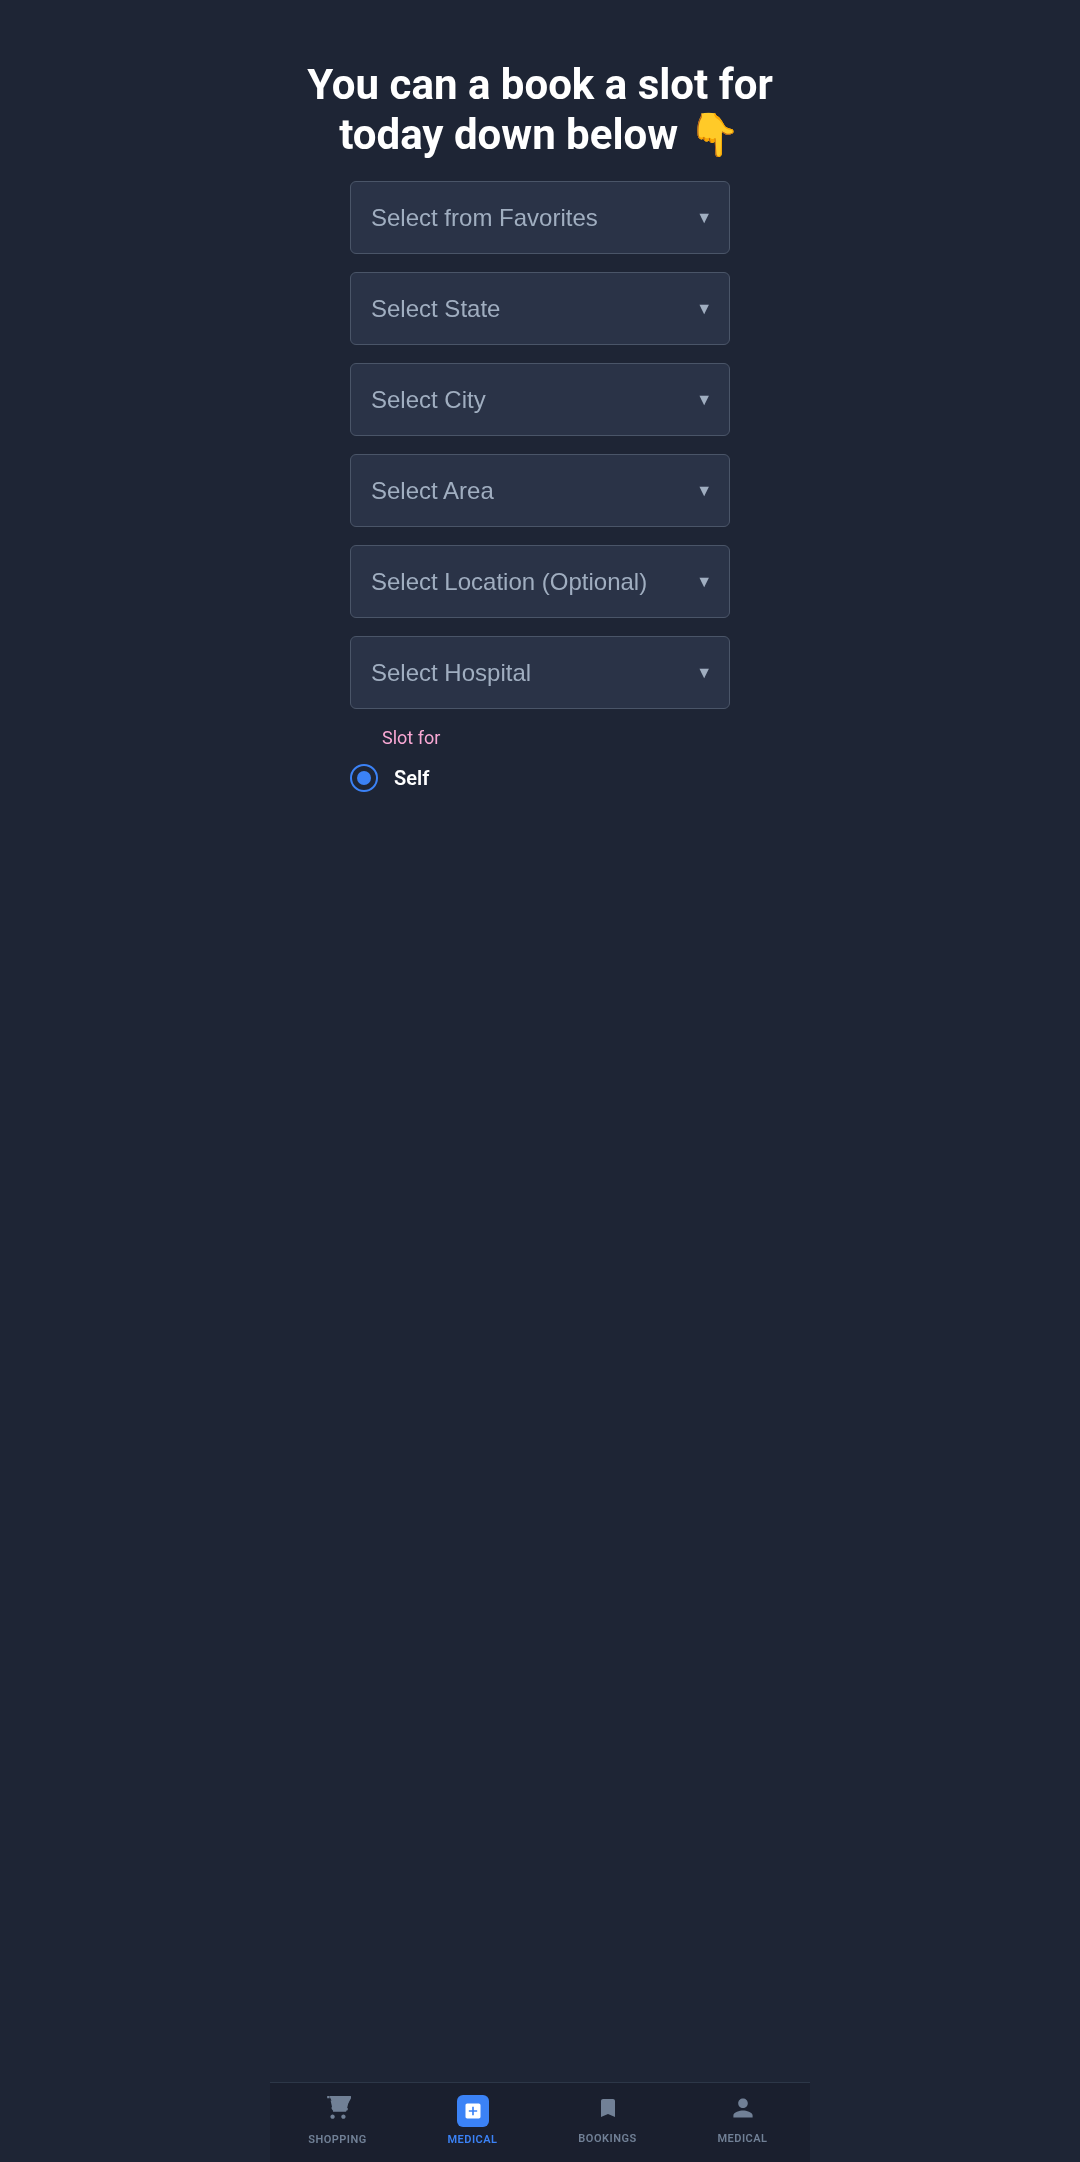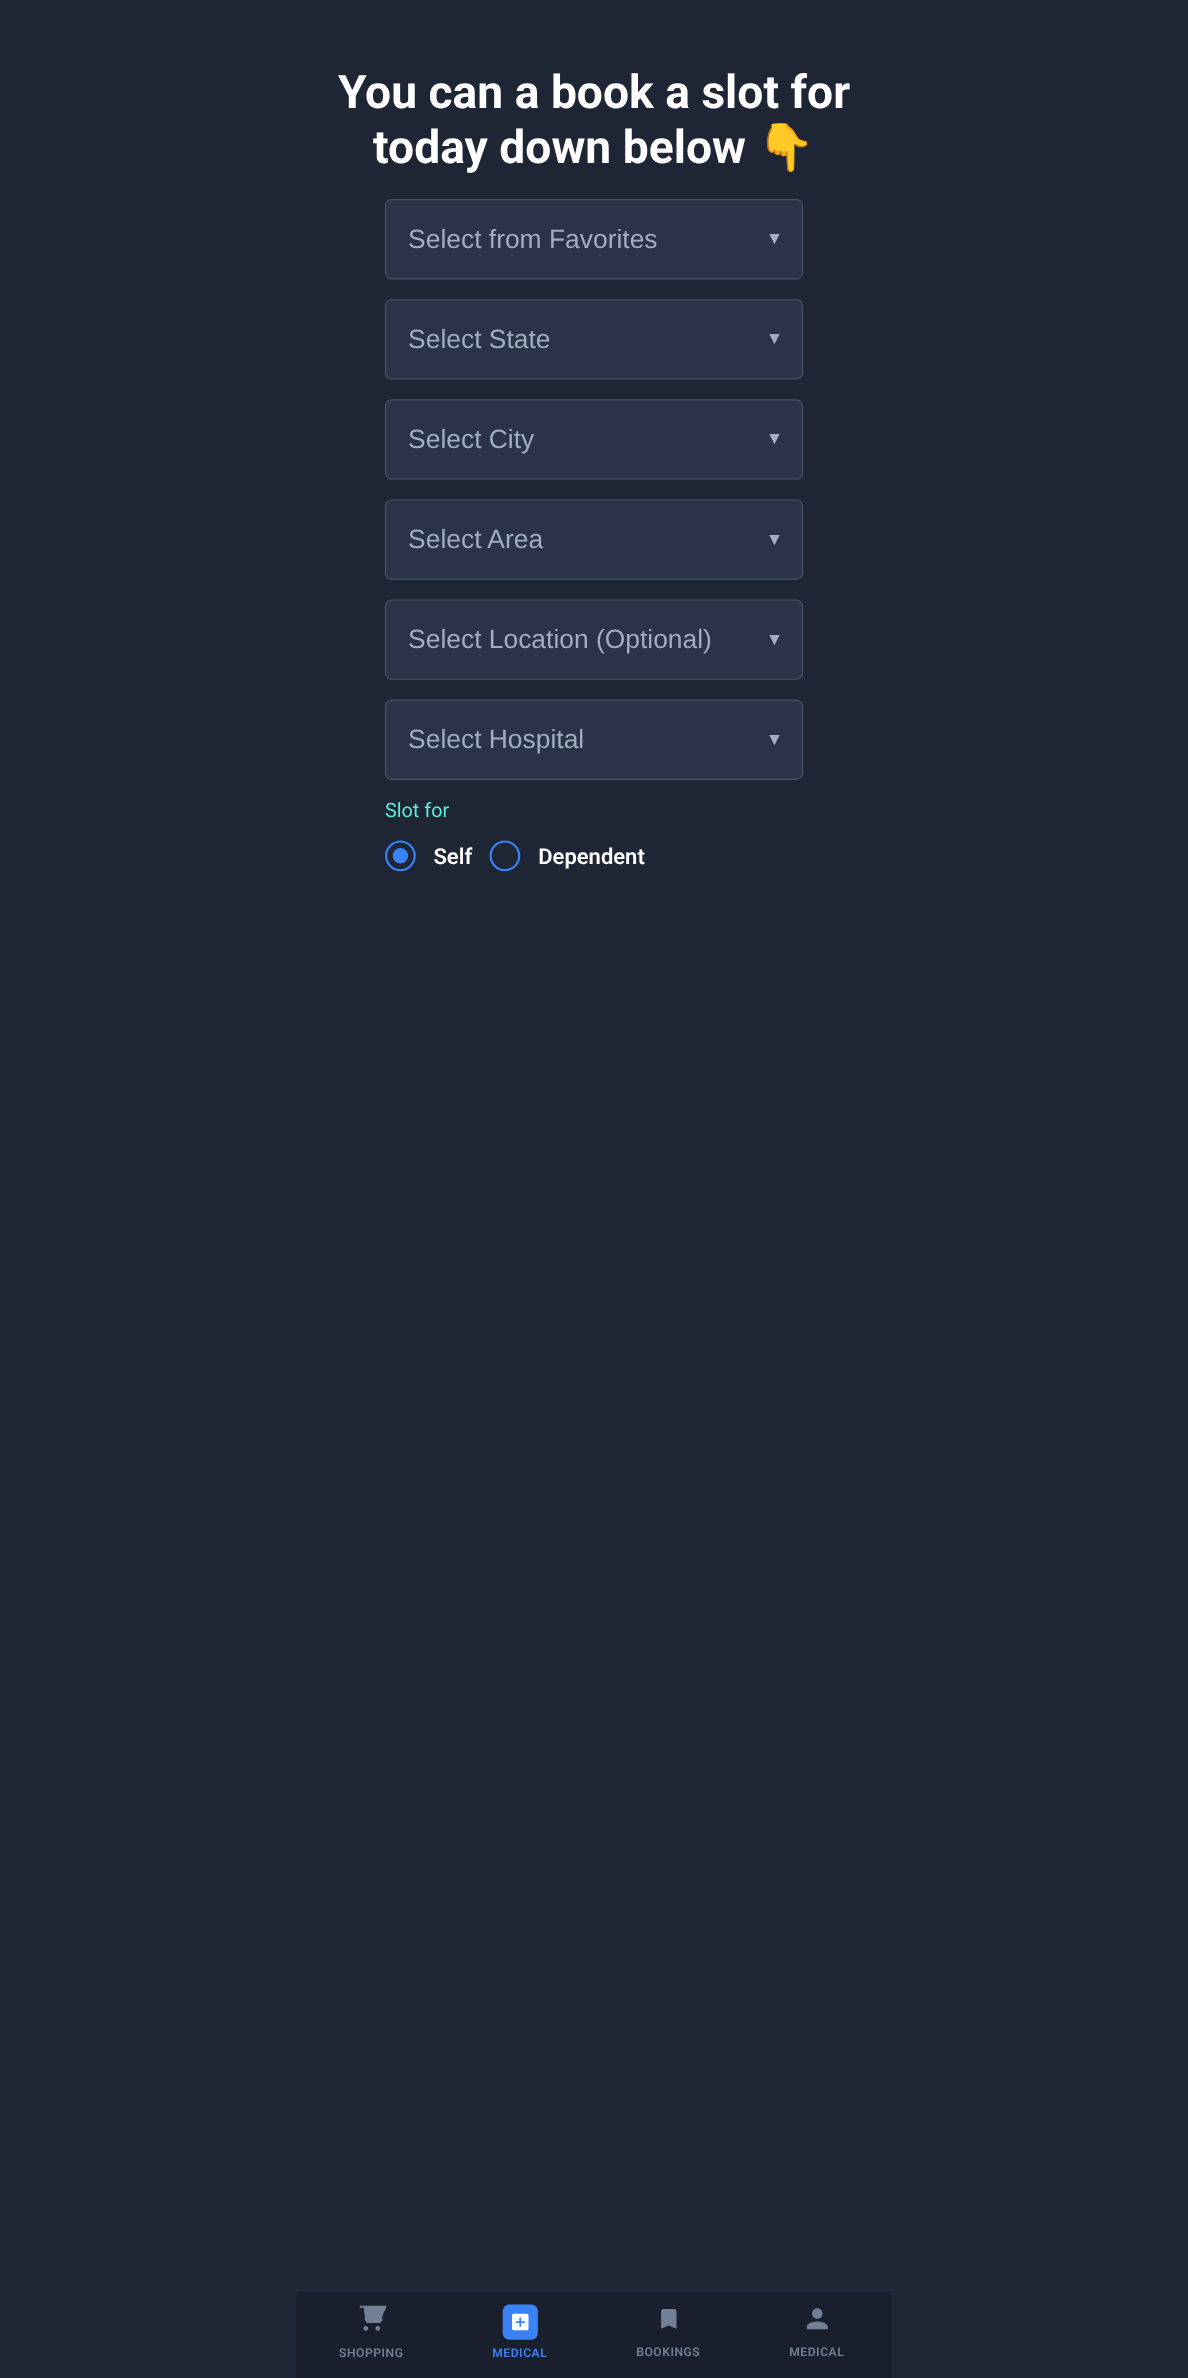--- a/index.html
+++ b/index.html
@@ -96,23 +96,24 @@
 
     .heart-icon {
       font-size: 20px;
     }
 
     .slot-section {
       padding: 0 80px;
     }
 
     .slot-label {
-      color: #5eead4;
+      color: #f9a8d4;
       font-size: 18px;
       margin-bottom: 16px;
+      margin-left: 32px;
     }
 
     .radio-group {
       display: flex;
       flex-direction: row;
       gap: 16px;
     }
 
     .radio-item {
       display: flex;
@@ -277,24 +278,20 @@
 
   <div class="slot-section">
     <div class="slot-label">Slot for</div>
     <div class="radio-group">
 
       <label class="radio-item">
         <div class="radio-input checked"></div>
         <span class="radio-label">Self</span>
       </label>
 
-      <label class="radio-item">
-        <div class="radio-input"></div>
-        <span class="radio-label">Dependent</span>
-      </label>
 
     </div>
   </div>
 </div>
 
 <nav class="bottom-nav">
 
   <div class="nav-item">
     <span class="nav-icon">
       <svg width="26" height="26" viewBox="0 0 24 24" fill="#718096">

